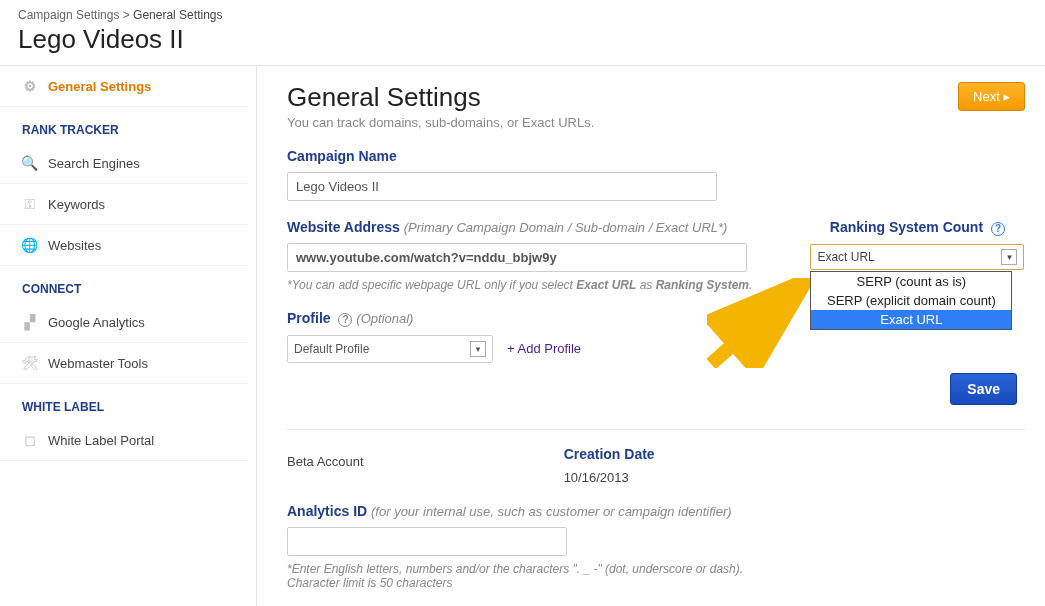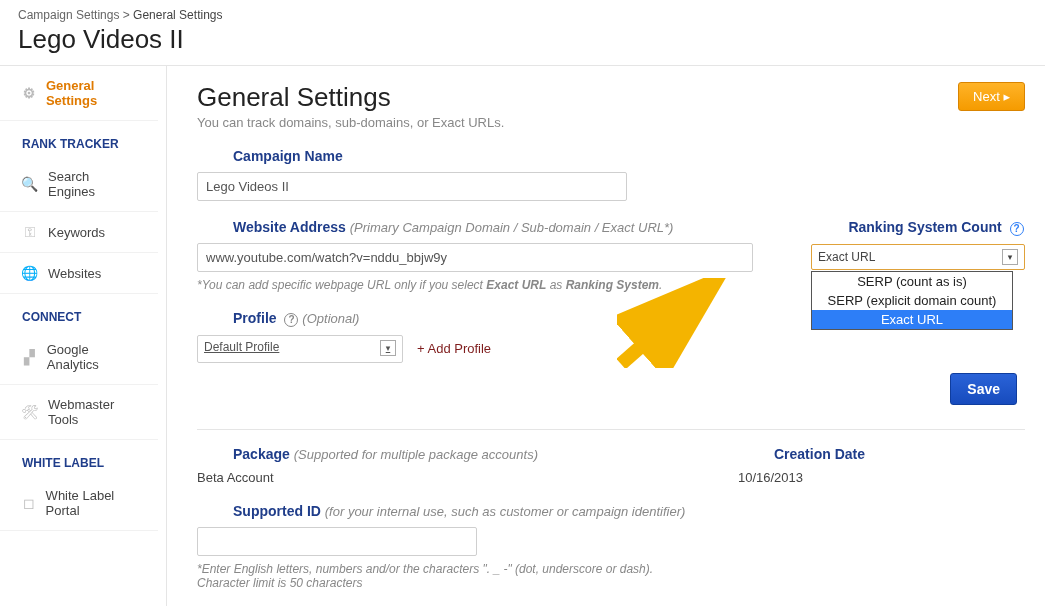--- a/index.html
+++ b/index.html
@@ -59,21 +59,21 @@
     color: #fff;
     border: 1px solid #d98400;
     border-radius: 3px;
     padding: 6px 14px;
     font-weight: normal;
     font-size: 13px;
     cursor: pointer;
   }
 
   .field-block { margin-top: 18px; }
-  .field-label { font-weight: bold; color: #1f3d8a; font-size: 14px; margin-left: 36px; }
+  .field-label { font-weight: bold; color: #1f3d8a; font-size: 14px; }
   .field-label .hint { font-weight: normal; font-style: italic; color: #888; font-size: 13px; }
   .text-input {
     margin-top: 8px;
     width: 430px;
     padding: 6px 8px;
     border: 1px solid #cfcfcf;
     border-radius: 2px;
     font-size: 13px;
     color: #555;
     background: #fff;
@@ -121,24 +121,24 @@
     display:inline-flex;align-items:center;justify-content:center;
     width:14px;height:14px;border:1px solid #2d7ef7;color:#2d7ef7;
     border-radius:50%;font-size:10px;margin-left:4px;
   }
 
   .profile-row { display:flex; align-items:center; gap:14px; margin-top:8px; }
   .select-plain {
     width: 206px; height: 28px;
     border:1px solid #cfcfcf; border-radius:2px;
     padding: 4px 6px;
-    display:flex;align-items:flex-start;justify-content:space-between;
-    font-size:12px; color:#555; cursor:pointer; background:#fff;text-decoration:underline;
-  }
-  .add-link { color:#7f1d1d; cursor:pointer; font-size:13px; }
+    display:flex;align-items:center;justify-content:space-between;
+    font-size:12px; color:#555; cursor:pointer; background:#fff;
+  }
+  .add-link { color:#4c1d95; cursor:pointer; font-size:13px; }
 
   .save-btn {
     background: linear-gradient(#2a63d8,#174bbd);
     color:#fff; border:1px solid #0f3d9e; border-radius:3px;
     padding:7px 16px; font-size:14px; font-weight:bold; cursor:pointer;
   }
   .save-wrap { text-align:right; margin-top:10px; padding-right: 8px; }
 
   .divider { border-top:1px solid #e5e5e5; margin: 24px 0 16px; }
 
@@ -223,21 +223,21 @@
       <div class="field-label">Campaign Name</div>
       <input class="text-input" value="Lego Videos II" style="">
     </div>
 
     <div class="row-flex field-block">
       <div class="left">
         <div class="field-label">
           <span>Website Address</span>
           <span class="hint">(Primary Campaign Domain / Sub-domain / Exact URL*)</span>
         </div>
-        <input class="text-input" style="width: 556px;" value="www.youtube.com/watch?v=nddu_bbjw9y">
+        <input class="text-input" style="width: 460px; font-weight: bold;" value="www.youtube.com/watch?v=nddu_bbjw9y">
         <div class="small-note">
           <span>*You can add specific webpage URL only if you select </span><b>Exact URL</b><span> as </span><b>Ranking System</b><span>.</span>
         </div>
       </div>
 
       <div class="rank-group" style="margin-left:30px">
         <div class="field-label">
           <span>Ranking System Count</span>
           <span class="help-icon">?</span>
         </div>
@@ -278,35 +278,31 @@
     </div>
 
     <div class="save-wrap">
       <button class="save-btn">Save</button>
     </div>
 
     <div class="divider"></div>
 
     <div class="bottom-flex">
       <div>
-        <div class="field-label">
-          <span>Package</span>
-          <span class="hint">(Supported for multiple package accounts)</span>
-        </div>
         <div class="static-val">Beta Account</div>
       </div>
       <div>
         <div class="field-label">Creation Date</div>
         <div class="static-val">10/16/2013</div>
       </div>
     </div>
 
     <div class="field-block">
       <div class="field-label">
-        <span>Supported ID</span>
+        <span>Analytics ID</span>
         <span class="hint">(for your internal use, such as customer or campaign identifier)</span>
       </div>
       <input class="text-input narrow" value="" style="">
       <div class="small-note">
         <span>*Enter English letters, numbers and/or the characters ". _ -" (dot, underscore or dash).</span><br>
         <span>Character limit is 50 characters</span>
       </div>
     </div>
 
   </div>

